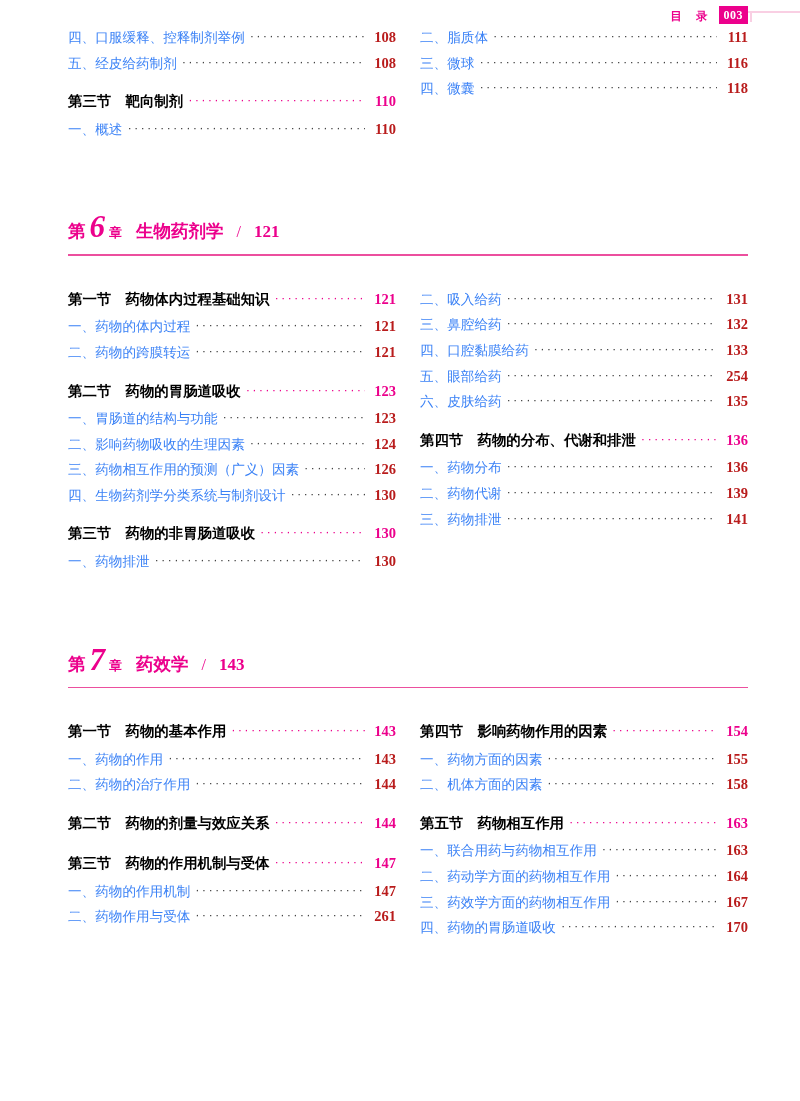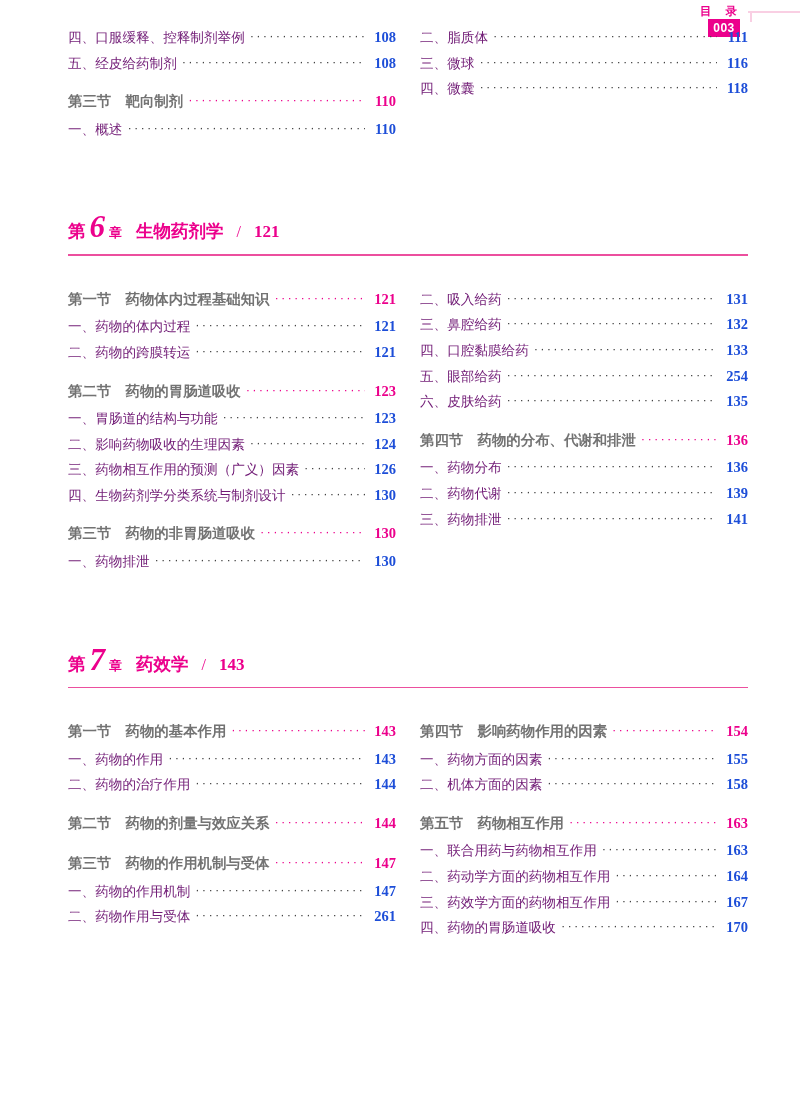--- a/index.html
+++ b/index.html
@@ -22,37 +22,36 @@
     top: 0;
     left: 0;
     width: 800px;
     height: 30px;
   }
   .header-inner {
     position: absolute;
     right: 52px;
     top: 4px;
     display: flex;
-    align-items: center;
+    align-items: flex-end;
     height: 20px;
-    flex-direction: column;
   }
   .header-label {
     font-family: "DejaVu Sans", "Liberation Sans", sans-serif;
     font-size: 11.5px;
     font-weight: bold;
     color: #ec008c;
     letter-spacing: 5px;
     margin-right: 6px;
     white-space: nowrap;
   }
   .header-badge {
     background: #ec008c;
     color: #ffffff;
-    font-family: Liberation Sans, sans-serif;
+    font-family: Liberation Serif, serif;
     font-size: 12px;
     font-weight: bold;
     line-height: 16px;
     padding: 1px 5px 1px 5px;
     letter-spacing: 0.5px;
   }
   .header-rule {
     position: absolute;
     top: 11px;
     right: 0;
@@ -114,34 +113,34 @@
     min-width: 26px;
     font-family: "Liberation Serif", "DejaVu Serif", serif;
     font-weight: bold;
     font-size: 14.5px;
   }
 
   
   .entry .title {
     font-family: "DejaVu Sans", "Liberation Sans", sans-serif;
     font-size: 13.6px;
-    color: #701a75;
+    color: #3b82f6;
   }
   .entry .leader { color: #444444; }
-  .entry .pageno { color: #1d4ed8; }
+  .entry .pageno { color: #b91c1c; }
 
   
   .section {
     margin-bottom: 13px;
   }
   .section .title {
     font-family: Liberation Sans, sans-serif;
     font-size: 14.4px;
     font-weight: bold;
-    color: #737373;
+    color: #000000;
   }
   .section .leader { color: #ec008c; }
   .section .pageno { color: #ec008c; }
   .group-gap { height: 13px; }
 
   
   .chapter {
     margin-top: 0;
   }
   .chapter-line {

